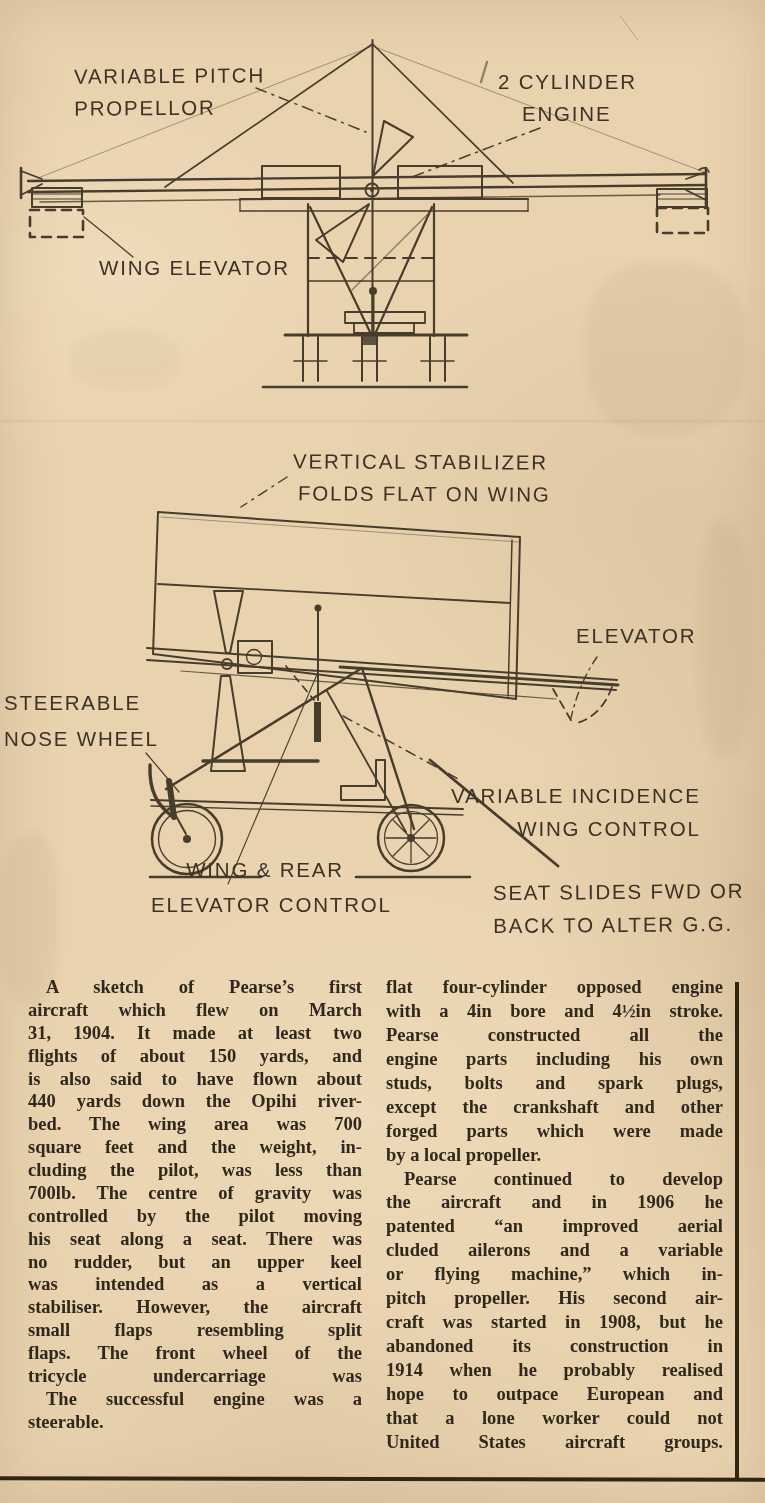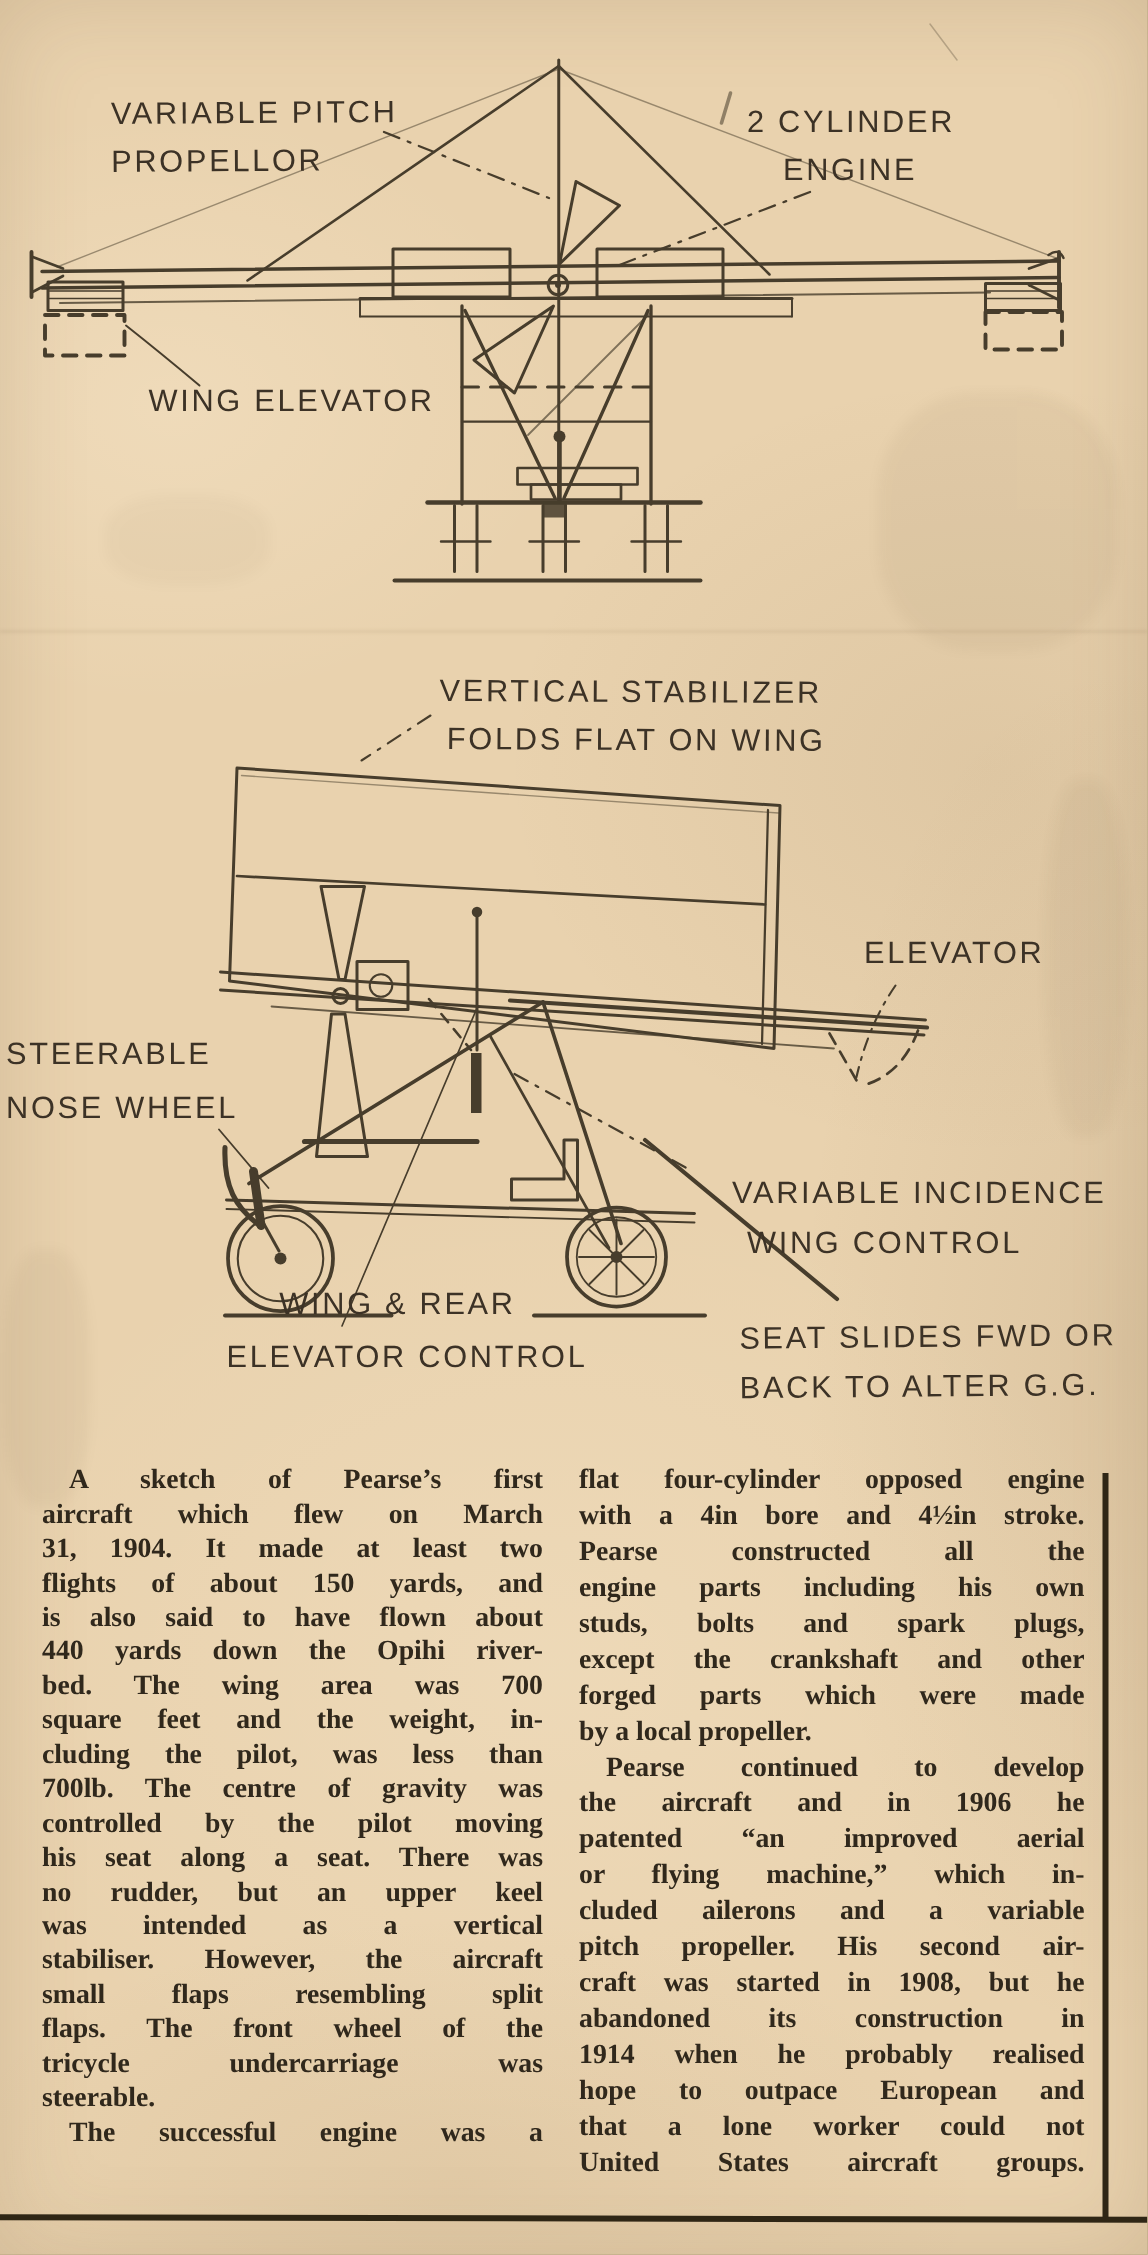--- a/index.html
+++ b/index.html
@@ -23,21 +23,21 @@
   }
   .lbl .l2{display:block;}
   #lbl-variable-pitch{left:74px; top:60px; transform:rotate(-.4deg);}
   #lbl-cylinder-engine{left:498px; top:66px;}
   #lbl-cylinder-engine .l2{margin-left:24px;}
   #lbl-wing-elevator{left:99px; top:252px;}
   #lbl-vertical-stabilizer{left:293px; top:446px; transform:rotate(.3deg);}
   #lbl-vertical-stabilizer .l2{margin-left:5px;}
   #lbl-elevator{left:576px; top:620px;}
   #lbl-steerable{left:4px; top:685px; line-height:36px;}
-  #lbl-var-incidence{left:488px; top:779px; line-height:33px;}
+  #lbl-var-incidence{left:451px; top:779px; line-height:33px;text-align:right;}
   #lbl-var-incidence .l2{margin-left:10px;}
   #lbl-wing-rear{left:126px; top:852px; line-height:35px; width:228px; text-align:center;margin-left:25px;}
   #lbl-seat-slides{left:493px; top:875px; line-height:33px; transform:rotate(-.5deg);}
   .col{
     position:absolute; top:976px; color:#30281c;
     font-family:"Liberation Serif", serif; font-size:18.5px; font-weight:bold;
   }
   #col-left{left:28px; width:334px;}
   #col-right{left:386px; width:337px;}
   .tline{text-align:justify; text-align-last:justify; overflow:hidden;}
@@ -256,37 +256,37 @@
       <div class="tline">cluding the pilot, was less than</div>
       <div class="tline">700lb. The centre of gravity was</div>
       <div class="tline">controlled by the pilot moving</div>
       <div class="tline">his seat along a seat. There was</div>
       <div class="tline">no rudder, but an upper keel</div>
       <div class="tline">was intended as a vertical</div>
       <div class="tline">stabiliser. However, the aircraft</div>
       <div class="tline">small flaps resembling split</div>
       <div class="tline">flaps. The front wheel of the</div>
       <div class="tline">tricycle undercarriage was</div>
+      <div class="tline indent">The successful engine was a</div>
       <div class="tline ragged">steerable.</div>
-      <div class="tline indent">The successful engine was a</div>
     </div>
   <div class="col" id="col-right">
       <div class="tline">flat four-cylinder opposed engine</div>
       <div class="tline">with a 4in bore and 4½in stroke.</div>
       <div class="tline">Pearse constructed all the</div>
       <div class="tline">engine parts including his own</div>
       <div class="tline">studs, bolts and spark plugs,</div>
       <div class="tline">except the crankshaft and other</div>
       <div class="tline">forged parts which were made</div>
       <div class="tline ragged">by a local propeller.</div>
       <div class="tline indent">Pearse continued to develop</div>
       <div class="tline">the aircraft and in 1906 he</div>
       <div class="tline">patented “an improved aerial</div>
+      <div class="tline">cluded ailerons and a variable</div>
       <div class="tline">or flying machine,” which in-</div>
-      <div class="tline">cluded ailerons and a variable</div>
       <div class="tline">pitch propeller. His second air-</div>
       <div class="tline">craft was started in 1908, but he</div>
       <div class="tline">abandoned its construction in</div>
       <div class="tline">1914 when he probably realised</div>
       <div class="tline">hope to outpace European and</div>
       <div class="tline">that a lone worker could not</div>
       <div class="tline">United States aircraft groups.</div>
     </div>
 
   <div id="v-rule"></div>

